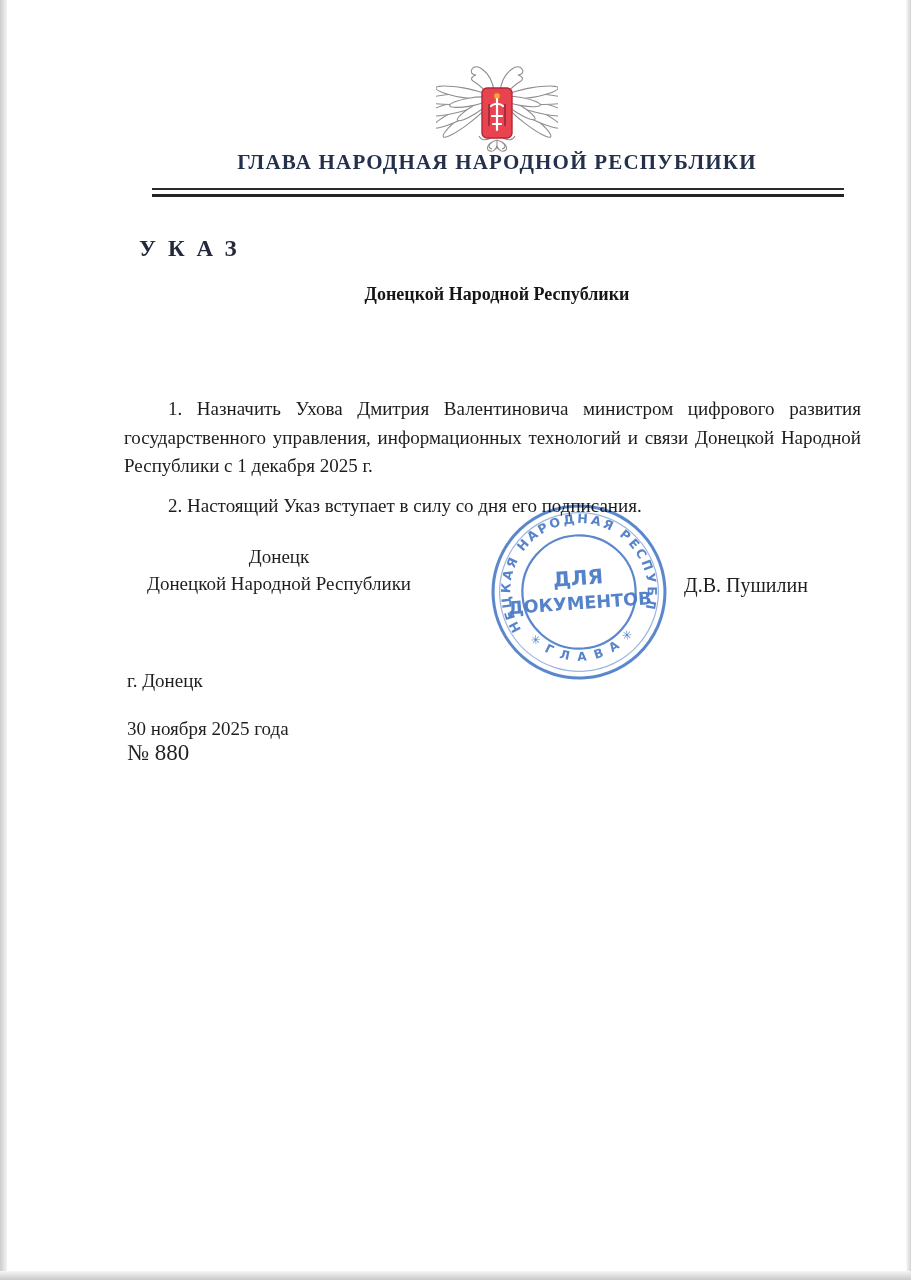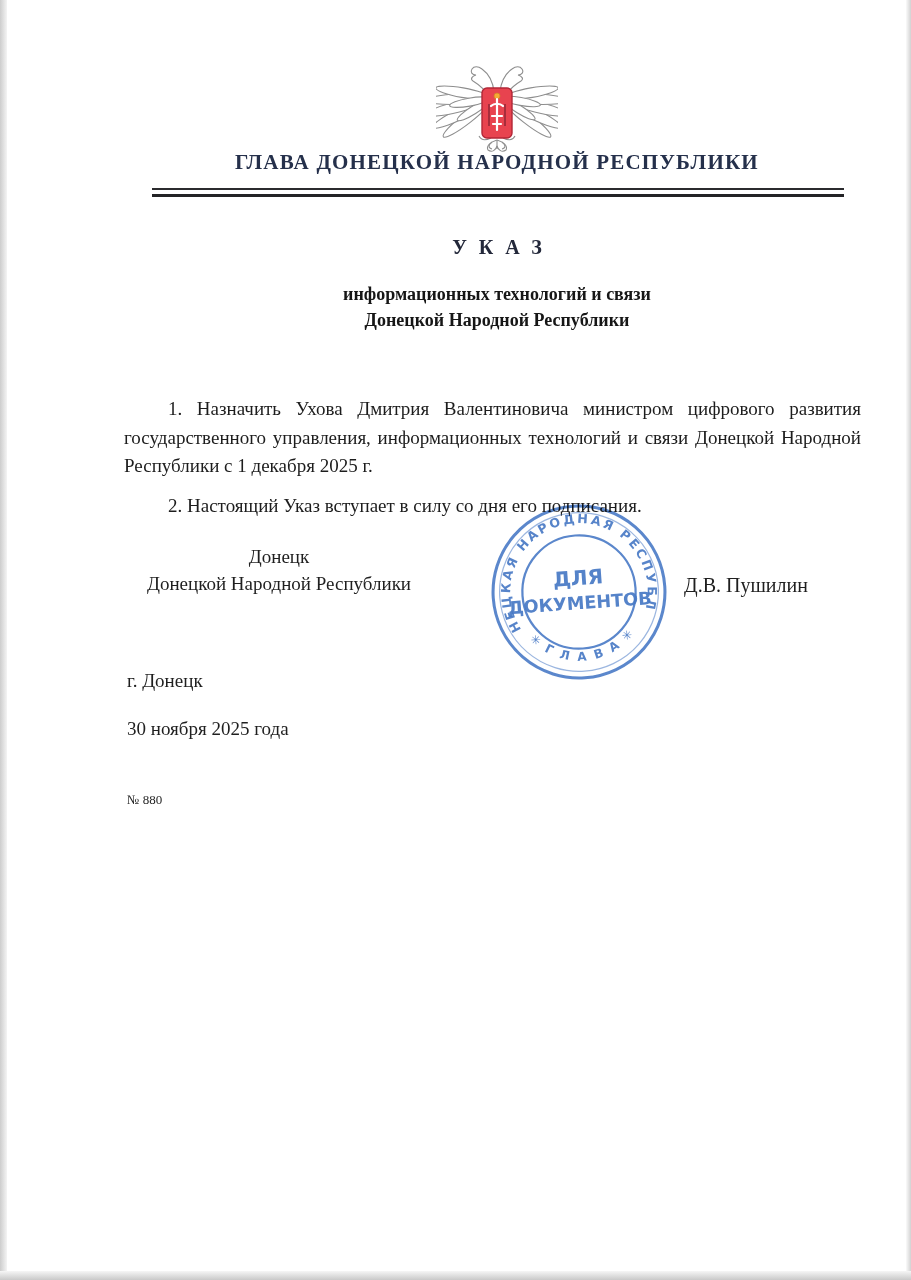--- a/index.html
+++ b/index.html
@@ -16,43 +16,43 @@
     background:linear-gradient(to top,#c9c9c9,#f6f6f6);}
 
   .emblem{position:absolute;left:436px;top:46px;width:122px;height:106px;}
 
   .authority{position:absolute;left:127px;top:150px;width:740px;
     text-align:center;font-size:21px;font-weight:bold;letter-spacing:1.2px;
     color:#25304b;white-space:nowrap;}
   .rule{position:absolute;left:152px;top:188px;width:692px;height:4px;
     border-top:2px solid #2b2b2e;border-bottom:3px solid #232326;}
 
-  .doc-type{position:absolute;left:127px;top:236px;width:740px;text-align:center;
-    font-size:20px;font-weight:bold;letter-spacing:12px;padding-left:12px;
+  .doc-type{position:absolute;left:127px;top:236px;width:740px;
+    font-size:23px;font-weight:bold;letter-spacing:12px;padding-left:12px;
     box-sizing:border-box;color:#23283a;}
 
   .subject{position:absolute;left:127px;top:281px;width:740px;text-align:center;
     font-size:18px;font-weight:bold;line-height:26px;color:#161616;}
 
   .body-text{position:absolute;left:124px;width:737px;font-size:19px;
     line-height:28.5px;color:#1d1d1d;}
   .p1{top:381px;text-align:justify;text-indent:44px;margin-top:14px;}
   .p2{top:473px;text-indent:44px;}
 
   .sig-left{position:absolute;left:124px;top:543px;width:310px;text-align:center;
     font-size:19px;line-height:27px;}
   .sig-name{position:absolute;left:684px;top:574px;font-size:20px;white-space:nowrap;}
 
   .stamp{position:absolute;left:489px;top:502px;width:180px;height:180px;
     mix-blend-mode:multiply;opacity:.93;}
   .stamp text{font-family:"DejaVu Sans","Liberation Sans",sans-serif;}
 
   .footer-city{position:absolute;left:127px;top:670px;font-size:19px;}
   .footer-date{position:absolute;left:127px;top:718px;font-size:19px;text-align:center;}
-  .footer-number{position:absolute;left:127px;top:792px;font-size:13px;}
+  .footer-number{position:absolute;left:127px;top:740px;font-size:23px;}
 </style>
 </head>
 <body>
 
 <div class="page">
 
   <div class="edge-left"></div>
   <div class="edge-right"></div>
   <div class="edge-bottom"></div>
 
@@ -117,27 +117,26 @@
     </g>
 
     <g>
       <rect x="46" y="42" width="30" height="50" rx="5" fill="#e8434f" stroke="#b22737" stroke-width="1.4"></rect>
       <circle cx="61" cy="50" r="3" fill="#f6a934" stroke="#d2802a" stroke-width="0.8"></circle>
       <path d="M61 53 L61 84 M55 60 C58 57 64 57 67 60 M56 70 L66 70 M57 78 L65 78" stroke="#ffffff" stroke-width="2.2" fill="none" stroke-linecap="round"></path>
       <path d="M53 58 L53 80 M69 58 L69 80" stroke="#7d2030" stroke-width="1.2" fill="none"></path>
     </g>
   </svg>
 
-  <div class="authority">ГЛАВА ДОНЕЦКОЙ НАРОДНОЙ РЕСПУБЛИКИ</div>
+  <div class="authority">ГЛАВА НАРОДНАЯ НАРОДНОЙ РЕСПУБЛИКИ</div>
   <div class="rule"></div>
 
   <div class="doc-type">УКАЗ</div>
 
   <div class="subject">
-    <div>информационных технологий и связи</div>
     <div>Донецкой Народной Республики</div>
   </div>
 
   <p class="body-text p1">1. Назначить Ухова Дмитрия Валентиновича министром цифрового развития государственного управления, информационных технологий и связи Донецкой Народной Республики с 1 декабря 2025 г.</p>
   <p class="body-text p2">2. Настоящий Указ вступает в силу со дня его подписания.</p>
 
   <div class="sig-left">
     <div>Донецк</div>
     <div>Донецкой Народной Республики</div>
   </div>

